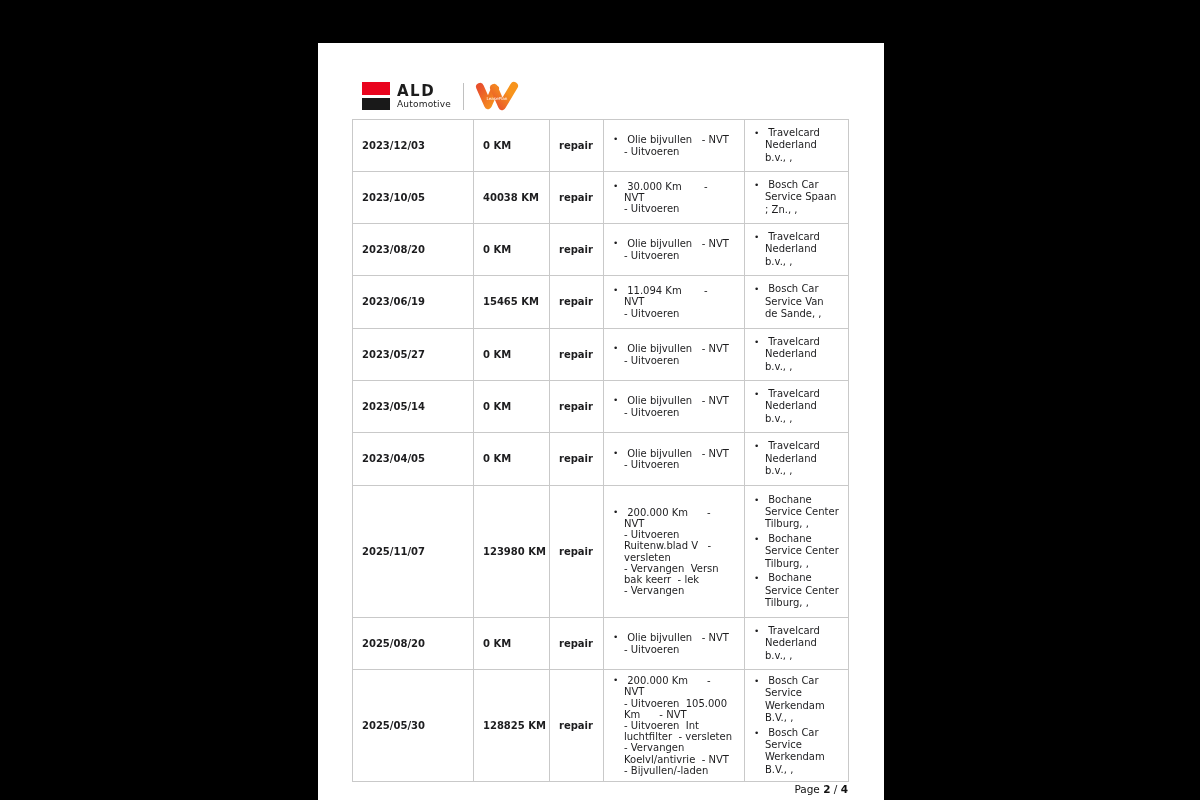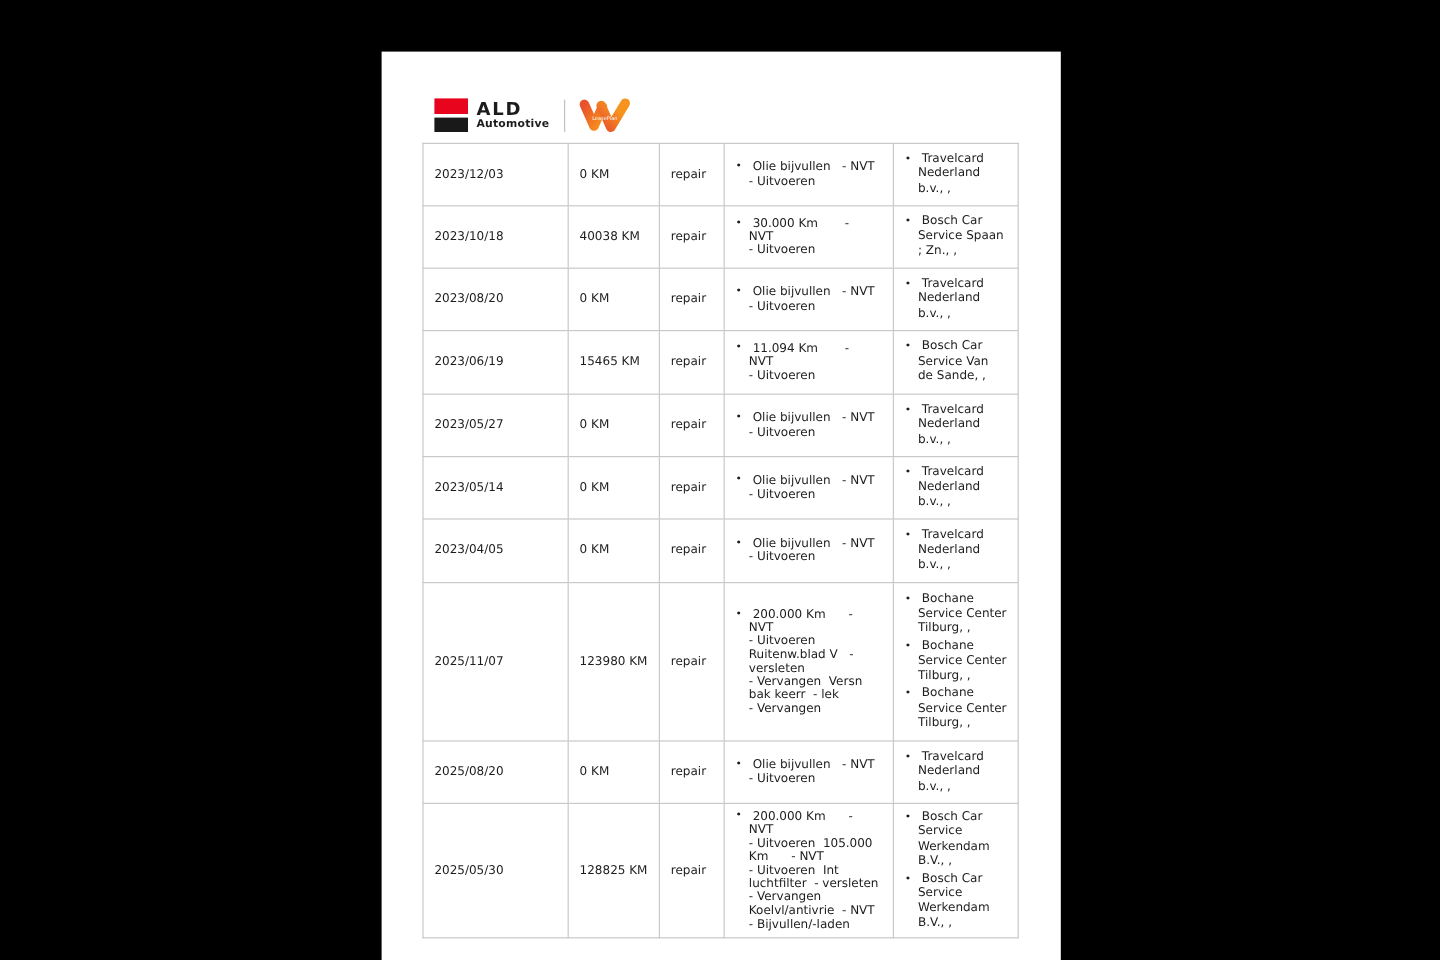--- a/index.html
+++ b/index.html
@@ -48,21 +48,21 @@
   }
   .ald-name{
     font-size:15px;
     font-weight:bold;
     letter-spacing:1.5px;
     color:#1c1c1c;
     line-height:16px;
   }
   .ald-sub{
     font-size:9px;
-    font-weight:bold;
+    font-weight:normal;
     color:#1c1c1c;
     letter-spacing:0.2px;
     line-height:10px;
   }
   .logo-divider{
     width:1px; height:27px;
     background:#c0c0c0;
     margin:0 10px 0 12px;
   }
   .w-logo{display:block;}
@@ -77,20 +77,21 @@
   .service-table td{
     border:1px solid var(--line);
     font-size:10px;
     color:var(--ink);
     vertical-align:middle;
     background:#fff;
   }
   td.cell-date, td.cell-km, td.cell-type{
     padding:3px 3px 3px 9px;
     line-height:12px;
+    font-weight:bold;
   }
   td.cell-desc, td.cell-provider{
     padding:5px 2px;
   }
   td.cell-desc{line-height:11.2px;}
   td.cell-provider{line-height:12.4px;}
   .bullet-item{display:flex;padding-left:7px;}
   .bullet{flex:0 0 11px;width:11px;font-size:9px;}
   .bullet-text{flex:1;white-space:pre-wrap;word-break:normal;}
   td.cell-provider .bullet-item + .bullet-item{margin-top:2px;}
@@ -162,21 +163,21 @@
           <td class="cell-provider">
             <div class="bullet-item">
               <span class="bullet">•</span>
               <span class="bullet-text"> Travelcard
 Nederland
 b.v., ,</span>
             </div>
           </td>
         </tr>
         <tr style="height: 52px;">
-          <td class="cell-date">2023/10/18</td>
+          <td class="cell-date">2023/10/05</td>
           <td class="cell-km">40038 KM</td>
           <td class="cell-type">repair</td>
           <td class="cell-desc">
             <div class="bullet-item">
               <span class="bullet">•</span>
               <span class="bullet-text"> 30.000 Km       -
 NVT
 - Uitvoeren</span>
             </div>
           </td>
@@ -379,14 +380,20 @@
               <span class="bullet-text"> Bosch Car
 Service
 Werkendam
 B.V., ,</span>
             </div>
           </td>
         </tr>
       </tbody>
   </table>
 
+  <div class="page-footer">
+    <span>Page</span>
+    <b>2</b>
+    <span>/</span>
+    <b>4</b>
+  </div>
 
 </div>
 
 </body></html>

